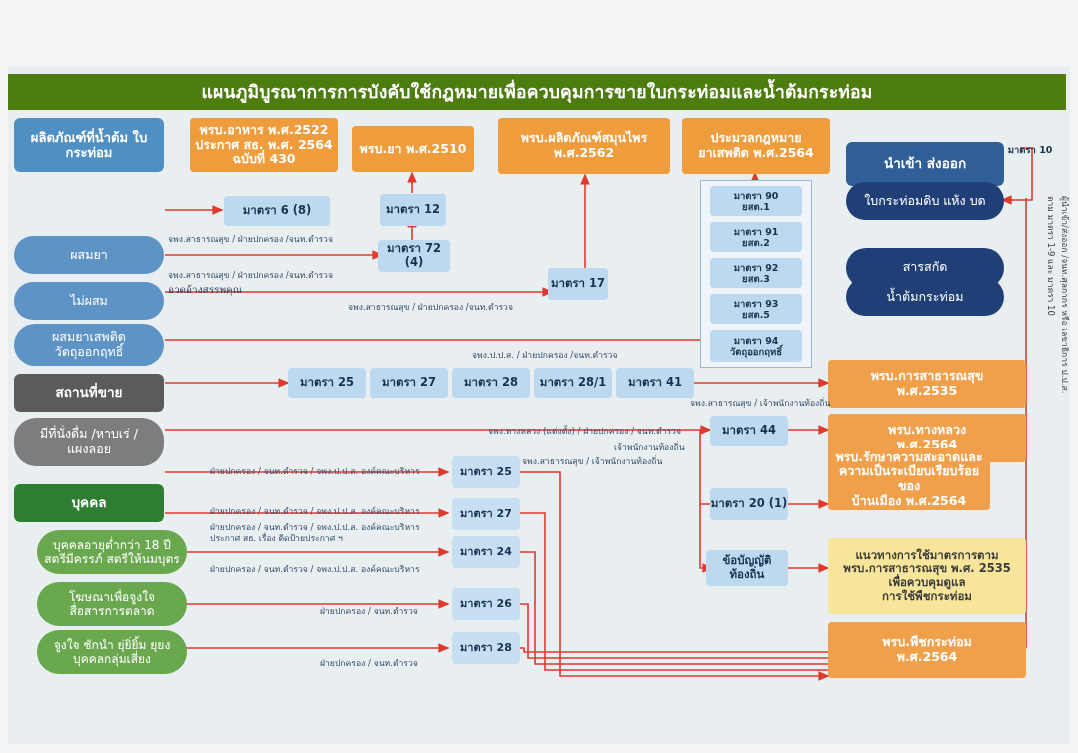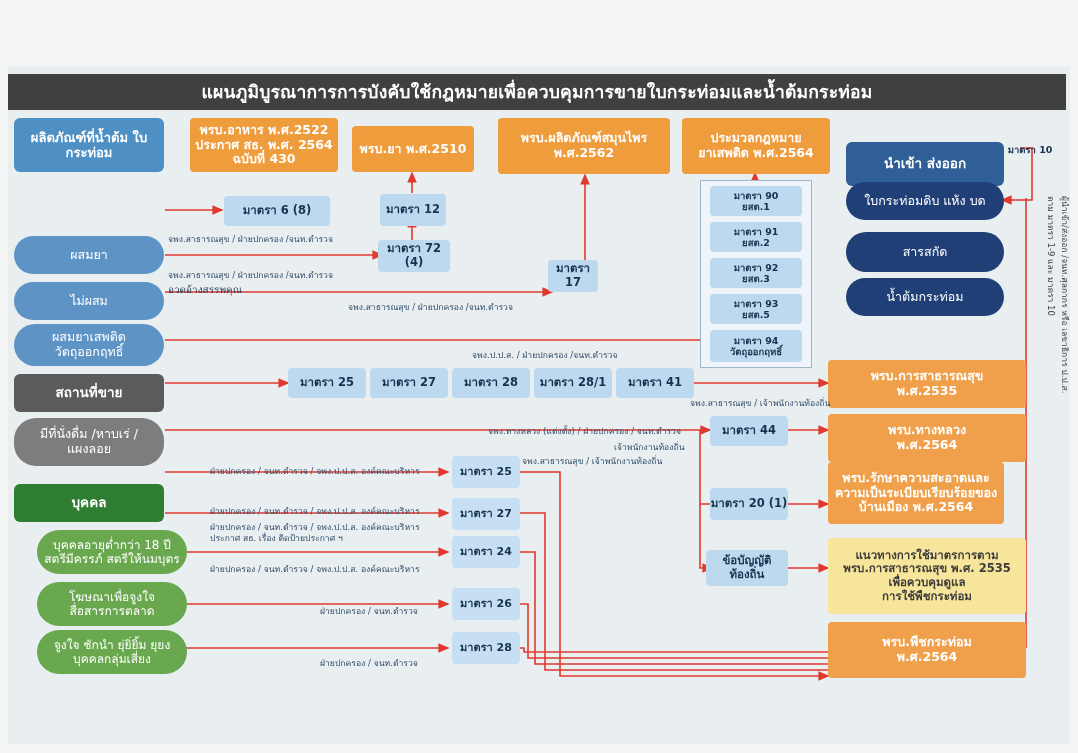--- a/index.html
+++ b/index.html
@@ -1,19 +1,19 @@
 <!DOCTYPE html>
 <html><head>
 <meta charset="utf-8">
 <style>
   html,body{margin:0;padding:0;background:#ffffff;}
   body{font-family:"DejaVu Sans","Liberation Sans",sans-serif;}
   #page{position:relative;width:1078px;height:753px;background:#f4f6f5;overflow:hidden;}
   #board{position:absolute;left:8px;top:66px;width:1062px;height:678px;background:#e9eef1;}
-  .title-bar{position:absolute;left:8px;top:74px;width:1058px;height:36px;background:#404040;
+  .title-bar{position:absolute;left:8px;top:74px;width:1058px;height:36px;background:#4d7c0f;
     display:flex;align-items:center;justify-content:center;}
   .title-bar span{color:#ffffff;font-size:17.5px;font-weight:bold;letter-spacing:.2px;}
   .box{position:absolute;box-sizing:border-box;display:flex;align-items:center;justify-content:center;
     text-align:center;line-height:1.18;}
   .pill{border-radius:22px;}
   .r6{border-radius:6px;}
   .r4{border-radius:4px;}
   
   .blue-head{background:#4e8fc4;color:#fff;font-weight:bold;font-size:13px;}
   .blue-pill{background:#5e93c6;color:#fff;font-size:12.5px;}
@@ -123,29 +123,29 @@
 ประกาศ สธ. พ.ศ. 2564
 ฉบับที่ 430</div>
   <div class="box r4 orange" style="left:352px;top:126px;width:122px;height:46px;white-space:pre-line;">พรบ.ยา พ.ศ.2510</div>
   <div class="box r4 orange" style="left:498px;top:118px;width:172px;height:56px;white-space:pre-line;">พรบ.ผลิตภัณฑ์สมุนไพร
 พ.ศ.2562</div>
   <div class="box r4 orange" style="left:682px;top:118px;width:148px;height:56px;white-space:pre-line;">ประมวลกฎหมาย
 ยาเสพติด พ.ศ.2564</div>
 
   <div class="box r6 navy-head" style="left:846px;top:126px;width:158px;height:44px;">นำเข้า ส่งออก</div>
   <div class="box pill navy-pill" style="left:846px;top:182px;width:158px;height:38px;">ใบกระท่อมดิบ แห้ง บด</div>
-  <div class="box pill navy-pill" style="left:846px;top:232px;width:158px;height:40px;">สารสกัด</div>
+  <div class="box pill navy-pill" style="left:846px;top:248px;width:158px;height:40px;font-family:Liberation Mono, monospace;">สารสกัด</div>
   <div class="box pill navy-pill" style="left:846px;top:278px;width:158px;height:38px;">น้ำต้มกระท่อม</div>
   <div class="box" style="left:1006px;top:140px;width:48px;height:20px;color:#16324f;font-size:9.5px;font-weight:bold;">มาตรา 10</div>
   <div class="side-note" style="left:1044px;top:196px;height:200px;">ผู้นำเข้า/ส่งออก /จนท.ศุลกากร หรือ เลขาธิการ ป.ป.ส. ตาม มาตรา 1-9 และ มาตรา 10</div>
 
   <div class="box r4 lblue" style="left:224px;top:196px;width:106px;height:30px;">มาตรา 6 (8)</div>
   <div class="box r4 lblue" style="left:380px;top:194px;width:66px;height:32px;">มาตรา 12</div>
   <div class="box r4 lblue" style="left:378px;top:240px;width:72px;height:32px;">มาตรา 72 (4)</div>
-  <div class="box r4 lblue" style="left:548px;top:260px;width:50px;height:32px;">มาตรา 17</div>
+  <div class="box r4 lblue" style="left:548px;top:268px;width:60px;height:32px;">มาตรา 17</div>
 
   <div class="panel" style="left:700px;top:180px;width:112px;height:188px;"></div>
   <div class="box r4 lblue" style="left:710px;top:186px;width:92px;height:30px;white-space:pre-line;font-size:9.5px;">มาตรา 90
 ยสต.1</div>
   <div class="box r4 lblue" style="left:710px;top:222px;width:92px;height:30px;white-space:pre-line;font-size:9.5px;">มาตรา 91
 ยสต.2</div>
   <div class="box r4 lblue" style="left:710px;top:258px;width:92px;height:30px;white-space:pre-line;font-size:9.5px;">มาตรา 92
 ยสต.3</div>
   <div class="box r4 lblue" style="left:710px;top:294px;width:92px;height:30px;white-space:pre-line;font-size:9.5px;">มาตรา 93
 ยสต.5</div>
@@ -166,21 +166,21 @@
   <div class="box r4 lblue2" style="left:452px;top:456px;width:68px;height:32px;">มาตรา 25</div>
   <div class="box r4 lblue2" style="left:452px;top:498px;width:68px;height:32px;">มาตรา 27</div>
   <div class="box r4 lblue2" style="left:452px;top:536px;width:68px;height:32px;">มาตรา 24</div>
   <div class="box r4 lblue2" style="left:452px;top:588px;width:68px;height:32px;">มาตรา 26</div>
   <div class="box r4 lblue2" style="left:452px;top:632px;width:68px;height:32px;">มาตรา 28</div>
 
   <div class="box r4 orange2" style="left:828px;top:360px;width:198px;height:48px;white-space:pre-line;">พรบ.การสาธารณสุข
 พ.ศ.2535</div>
   <div class="box r4 orange2" style="left:828px;top:414px;width:198px;height:48px;white-space:pre-line;">พรบ.ทางหลวง
 พ.ศ.2564</div>
-  <div class="box r4 orange2" style="left:828px;top:462px;width:176px;height:62px;white-space:pre-line;">พรบ.รักษาความสะอาดและ
+  <div class="box r4 orange2" style="left:828px;top:448px;width:162px;height:62px;white-space:pre-line;">พรบ.รักษาความสะอาดและ
 ความเป็นระเบียบเรียบร้อยของ
 บ้านเมือง พ.ศ.2564</div>
   <div class="box r4 yellow" style="left:828px;top:538px;width:198px;height:76px;white-space:pre-line;">แนวทางการใช้มาตรการตาม
 พรบ.การสาธารณสุข พ.ศ. 2535
 เพื่อควบคุมดูแล
 การใช้พืชกระท่อม</div>
   <div class="box r4 orange2" style="left:828px;top:622px;width:198px;height:56px;white-space:pre-line;">พรบ.พืชกระท่อม
 พ.ศ.2564</div>
 
   <div class="cap" style="left:168px;top:232px;">จพง.สาธารณสุข / ฝ่ายปกครอง /จนท.ตำรวจ</div>

